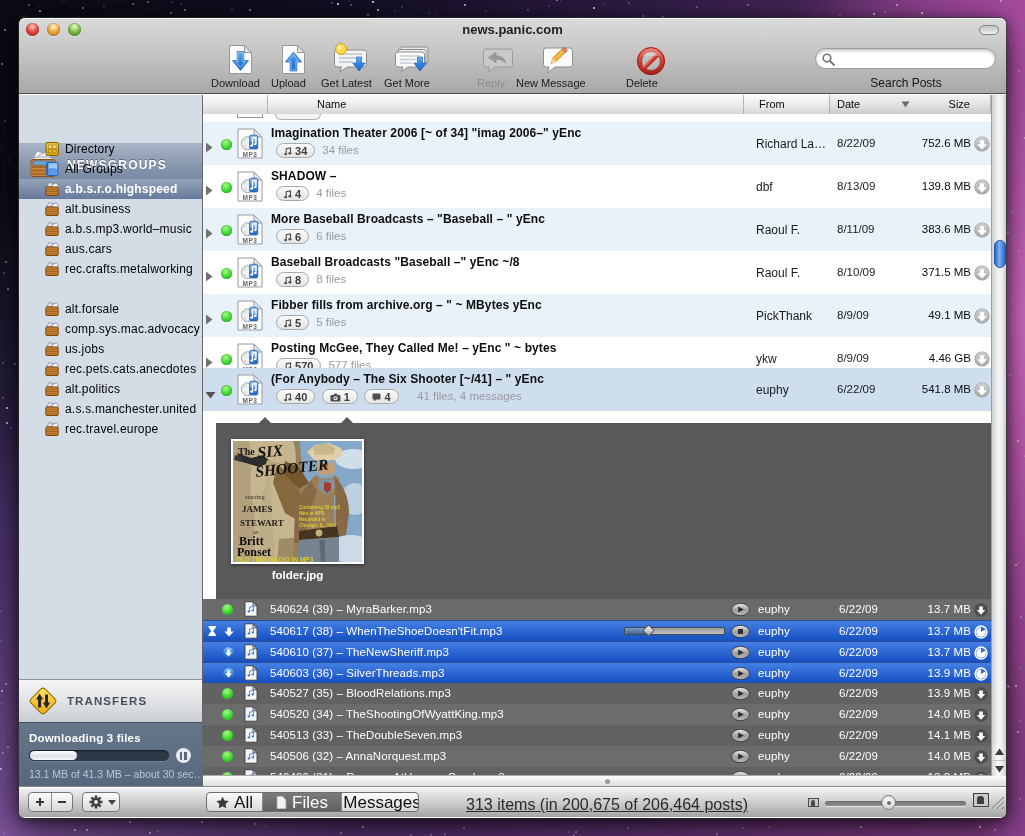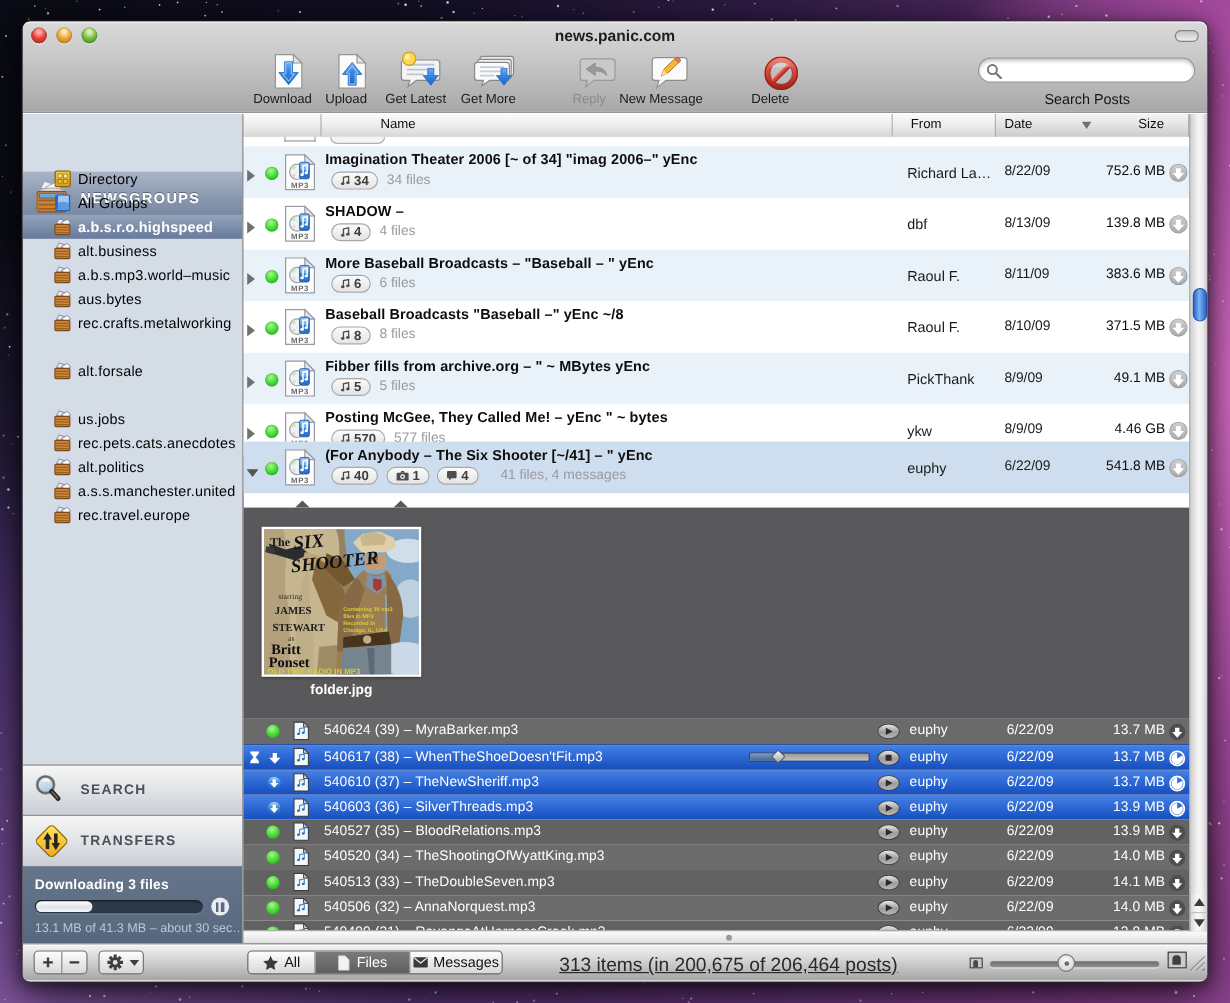--- a/index.html
+++ b/index.html
@@ -68,21 +68,21 @@
   .row .title { position:absolute; left:68px; top:4px; font-size:12px; font-weight:bold; color:#0e0e0e; white-space:nowrap; letter-spacing:0.1px;}
   .row .meta { position:absolute; left:73px; top:21px; height:15px; white-space:nowrap;}
   .row .from { position:absolute; left:553px; top:15px; font-size:12px; color:#1a1a1a; }
   .row .date { position:absolute; left:634px; top:15px; font-size:11.5px; color:#1a1a1a; }
   .row .size { position:absolute; left:660px; width:108px; text-align:right; top:15px; font-size:11.5px; color:#0a0a0a; }
   .badge { display:inline-block; height:15px; border:1px solid #a8a8a8; border-radius:9px;
     background:linear-gradient(#fbfbfb,#e4e4e4); color:#3e3e3e; font-size:11px; font-weight:bold;
     padding:0 7px; line-height:14px; vertical-align:top; margin-right:2px;}
   .nfiles { display:inline-block; font-size:11.5px; color:#9a9aa2; line-height:15px; vertical-align:top; margin-left:5px;}
 
-  .darkpane { position:absolute; left:0; top:328px; width:788px; height:176px; background:#59595b;text-decoration:underline; }
+  .darkpane { position:absolute; left:13px; top:328px; width:788px; height:176px; background:#59595b;text-decoration:underline; }
   .thumb { position:absolute; left:15px; top:16px; width:133px; height:125px; background:#fff; padding:2px;
     box-shadow:0 1px 3px rgba(0,0,0,0.5);}
   .thumblbl { position:absolute; left:15px; top:146px; width:133px; text-align:center; color:#fff;
     font-size:11.5px; font-weight:bold; }
   .filerow { position:absolute; left:0; width:788px; height:21px; font-size:11.5px; color:#fff; letter-spacing:0.1px; }
   .filerow.sel { background:linear-gradient(#4480e4, #1c56c6 85%, #1a4fbd); border-top:1px solid #2a4e9a; }
   .filerow .nm { position:absolute; left:67px; top:4px; letter-spacing:0.1px;}
   .filerow .fr { position:absolute; left:555px; top:4px; }
   .filerow .dt { position:absolute; left:636px; top:4px; }
   .filerow .sz { position:absolute; left:660px; width:108px; text-align:right; top:4px; }
@@ -96,21 +96,21 @@
     background:linear-gradient(90deg,#2f66c8,#7db3f2 45%,#4a86dd 75%,#2f66c8); border:0.5px solid #2458a8;}
   .varrows { position:absolute; left:788px; top:650px; width:15px; height:31px;
     background:linear-gradient(90deg,#d8d8d8,#fafafa 45%,#ededed 70%,#cfcfcf); border-left:1px solid #9e9e9e; }
 
   .bottombar { position:absolute; left:0; top:768px; width:987px; height:31px;
     background:linear-gradient(#f5f5f5,#d2d2d2 45%,#a5a5a5); border-top:1px solid #888;
     box-shadow:inset 0 1px 0 #fff; }
   .btn { position:absolute; top:23px; height:20px; border:1px solid #777; border-radius:4px;
     background:linear-gradient(#fdfdfd,#d8d8d8); }
   .seg { position:absolute; top:5px; height:20px; display:flex; border:1px solid #6e6e6e; border-radius:4px;
-    overflow:hidden; background:linear-gradient(#fdfdfd,#d8d8d8); font-size:12px; color:#111; }
+    overflow:hidden; background:linear-gradient(#fdfdfd,#d8d8d8); font-size:17px; color:#111; }
   .seg .s { line-height:19px; border-right:1px solid #8a8a8a; display:flex; align-items:center; justify-content:center; gap:5px;}
   .seg .s:last-child { border-right:none; }
   .seg .s.on { background:linear-gradient(#7b7b7b,#5f5f5f); color:#fff; }
   .statustxt { position:absolute; top:9px; left:300px; width:600px; text-align:center; font-size:16px; color:#2a2a2a;text-decoration:underline; }
 </style>
 </head>
 <body>
 <svg width="0" height="0" style="position:absolute;">
   <defs>
     <g id="crate">
@@ -465,34 +465,40 @@
     <div class="sbitem" style="top:124px;">
         <svg width="16" height="16" style="left:25px;top:2px;">
           <use href="#crate"></use>
         </svg>
         <span class="txt">a.b.s.mp3.world–music</span>
       </div>
     <div class="sbitem" style="top:144px;">
         <svg width="16" height="16" style="left:25px;top:2px;">
           <use href="#crate"></use>
         </svg>
-        <span class="txt">aus.bytes</span>
+        <span class="txt">aus.cars</span>
       </div>
     <div class="sbitem" style="top:164px;">
         <svg width="16" height="16" style="left:25px;top:2px;">
           <use href="#crate"></use>
         </svg>
         <span class="txt">rec.crafts.metalworking</span>
       </div>
     <div class="sbitem" style="top:204px;">
         <svg width="16" height="16" style="left:25px;top:2px;">
           <use href="#crate"></use>
         </svg>
         <span class="txt">alt.forsale</span>
       </div>
+    <div class="sbitem" style="top:224px;">
+        <svg width="16" height="16" style="left:25px;top:2px;">
+          <use href="#crate"></use>
+        </svg>
+        <span class="txt">comp.sys.mac.advocacy</span>
+      </div>
     <div class="sbitem" style="top:244px;">
         <svg width="16" height="16" style="left:25px;top:2px;">
           <use href="#crate"></use>
         </svg>
         <span class="txt">us.jobs</span>
       </div>
     <div class="sbitem" style="top:264px;">
         <svg width="16" height="16" style="left:25px;top:2px;">
           <use href="#crate"></use>
         </svg>
@@ -509,30 +515,20 @@
           <use href="#crate"></use>
         </svg>
         <span class="txt">a.s.s.manchester.united</span>
       </div>
     <div class="sbitem" style="top:324px;">
         <svg width="16" height="16" style="left:25px;top:2px;">
           <use href="#crate"></use>
         </svg>
         <span class="txt">rec.travel.europe</span>
       </div>
-    <div class="sbband" style="top:542px;">
-      <svg width="28" height="28" viewBox="0 0 28 28" style="position:absolute;left:9px;top:7px;">
-        <circle cx="10" cy="9" r="7" fill="url(#lens)" stroke="#8a8a8a" stroke-width="2.4"></circle>
-        <circle cx="10" cy="9" r="7" fill="none" stroke="#5f5f5f" stroke-width="1"></circle>
-        <path d="M8 5.5 a4.5 4.5 0 0 1 5 1" stroke="#fff" stroke-width="1.6" fill="none" opacity="0.9"></path>
-        <path d="M15 14.5 l5.5 6" stroke="#2a2a2a" stroke-width="4" stroke-linecap="round"></path>
-        <path d="M15.5 15 l4.5 5" stroke="#6a6a6a" stroke-width="1.4" stroke-linecap="round"></path>
-      </svg>
-      <div class="lbl">SEARCH</div>
-    </div>
     <div class="sbband" style="top:584px; height:43px;">
       <svg width="34" height="34" viewBox="0 0 34 34" style="position:absolute;left:7px;top:4px;">
         <rect x="7" y="7" width="20" height="20" rx="3.5" fill="url(#ygrad)" stroke="#8a6a00" transform="rotate(45 17 17)"></rect>
         <path d="M12.1 23.5 L12.1 15.5 L10 15.5 L13.6 9.5 L17.2 15.5 L15.1 15.5 L15.1 23.5 z" fill="#262626"></path>
         <path d="M19 10.5 L19 18.5 L16.9 18.5 L20.5 24.5 L24.1 18.5 L22 18.5 L22 10.5 z" fill="#262626"></path>
       </svg>
       <div class="lbl">TRANSFERS</div>
     </div>
     <div class="transfpanel">
       <div style="position:absolute;left:10px;top:9px;font-size:11.5px;font-weight:bold;color:#fff;letter-spacing:0.2px;">Downloading 3 files</div>

